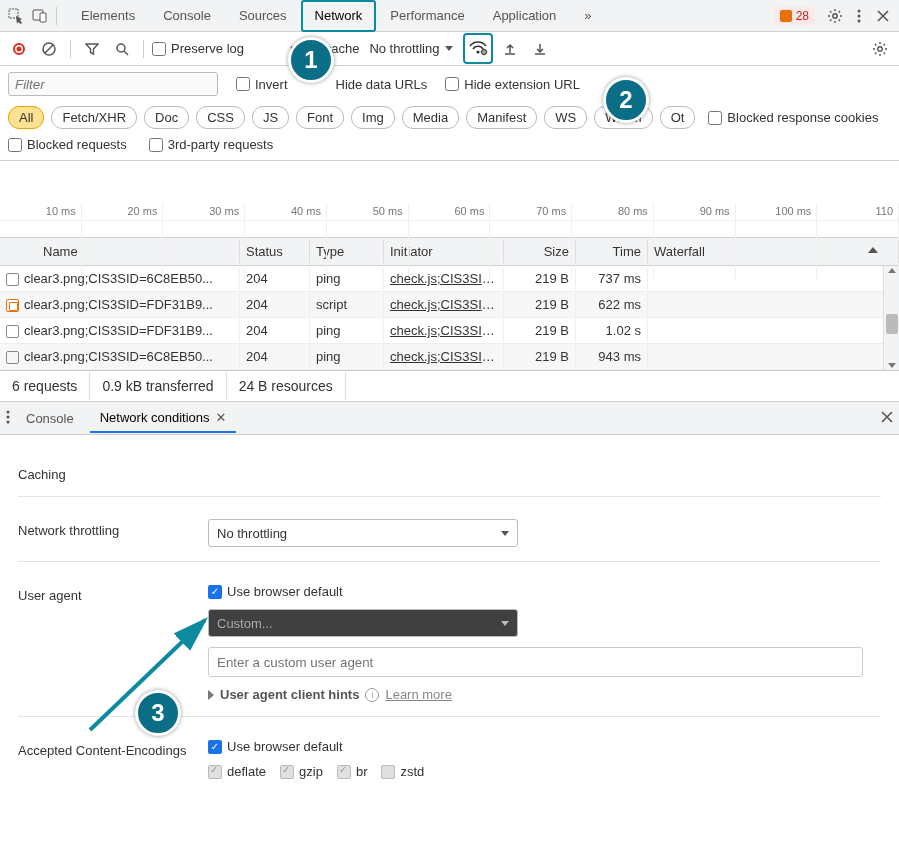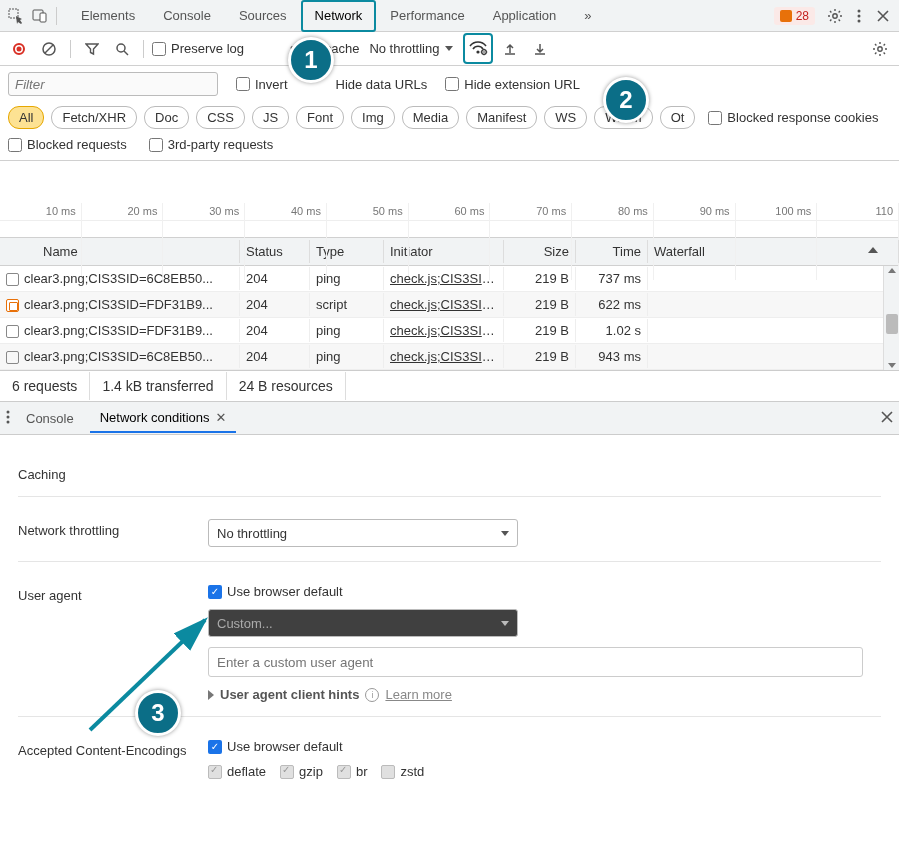--- a/index.html
+++ b/index.html
@@ -311,21 +311,21 @@
       </div>
     <div class="sbar">
         <div class="up"></div>
         <div class="thumb"></div>
         <div class="dn"></div>
       </div>
   </div>
 </div>
 <div class="tfoot">
   <span>6 requests</span>
-  <span>1.4 kB transferred</span>
+  <span>0.9 kB transferred</span>
   <span>24 B resources</span>
 </div>
 
 <div class="drawer-tabs">
   <div class="ic"><svg width="4" height="14">
         <circle cx="2" cy="2" r="1.5" fill="#555"></circle>
         <circle cx="2" cy="7" r="1.5" fill="#555"></circle>
         <circle cx="2" cy="12" r="1.5" fill="#555"></circle>
       </svg></div>
   <div class="dt">Console</div>

